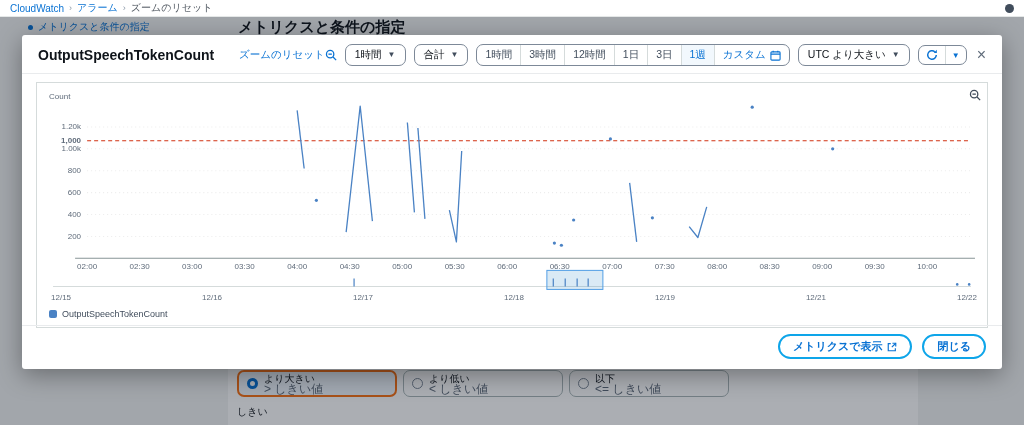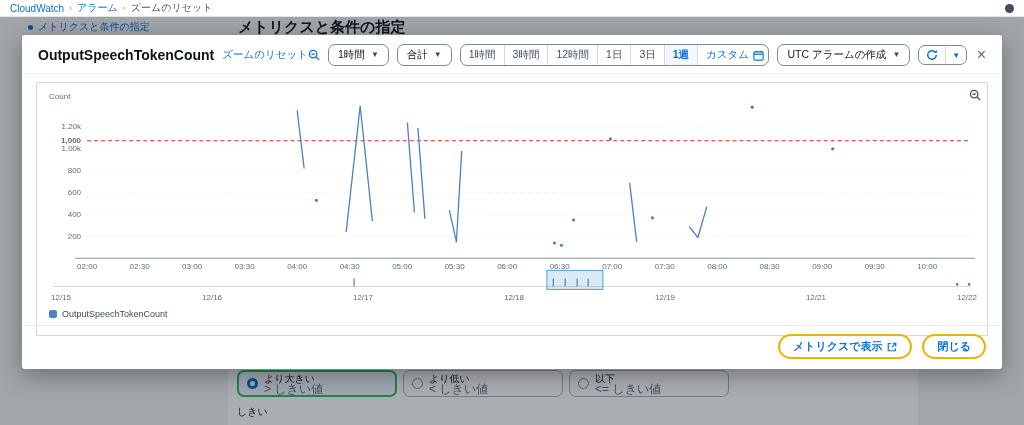--- a/index.html
+++ b/index.html
@@ -16,59 +16,59 @@
 
   
   .bg-content{position:absolute;left:0;top:17px;right:0;bottom:0;}
   .step-link{position:absolute;left:28px;top:3px;font-size:10px;color:#0972d3;display:flex;align-items:center;gap:5px;white-space:nowrap;cursor:pointer;}
   .step-dot{width:5px;height:5px;border-radius:50%;background:#0972d3;flex:none;}
   .bg-title{position:absolute;left:238px;top:1px;font-size:15px;font-weight:bold;color:#0f141a;white-space:nowrap;}
   .bg-panel{position:absolute;left:228px;top:335px;width:690px;bottom:0;background:#fff;padding:18px 8px 0 9px;}
   .cond-intro{font-size:10px;color:#414d5c;margin-bottom:5px;white-space:nowrap;}
   .cond-row{display:flex;gap:6px;}
   .cond-card{width:160px;height:27px;border:1px solid #aab7b8;border-radius:7px;background:#fff;display:flex;align-items:center;gap:6px;padding:0 8px;cursor:pointer;}
-  .cond-card.selected{border:2px solid #22c55e;background:#f2f8fd;}
+  .cond-card.selected{border:2px solid #f97316;background:#f2f8fd;}
   .radio{width:11px;height:11px;border:1px solid #7d8998;border-radius:50%;background:#fff;flex:none;}
   .radio.on{border:3.5px solid #0972d3;}
   .cond-label{font-size:10px;color:#0f141a;display:block;line-height:11px;white-space:nowrap;}
   .cond-sub{font-size:12px;color:#5f6b7a;display:block;line-height:10px;white-space:nowrap;}
   .partial-text{font-size:10px;color:#0f141a;margin-top:8px;}
 
   
   .overlay{position:absolute;left:0;top:17px;right:0;bottom:0;background:rgba(9,19,33,0.34);z-index:3;}
 
   
   .modal{position:absolute;left:22px;top:35px;width:980px;height:334px;background:#fff;border-radius:3px;box-shadow:0 6px 24px rgba(0,0,0,0.35);z-index:4;}
   .modal-header{display:flex;align-items:center;gap:8px;padding:9px 14px 7px 16px;border-bottom:1px solid #e9ebed;}
   .modal-title{font-size:14px;font-weight:bold;color:#0f141a;margin-right:auto;white-space:nowrap;}
   .link{display:flex;align-items:center;color:#0972d3;font-size:10.5px;cursor:pointer;white-space:nowrap;background:none;border:none;font-family:Liberation Mono, monospace;}
   .dd{display:flex;align-items:center;gap:6px;border:1px solid #7d8998;border-radius:7px;background:#fff;padding:3px 9px;font-size:10.5px;color:#0f141a;white-space:nowrap;cursor:pointer;font-family:inherit;}
   .caret{font-size:8px;color:#414d5c;line-height:1;}
   .range-group{display:flex;align-items:stretch;border:1px solid #7d8998;border-radius:7px;overflow:hidden;background:#fff;}
   .seg{padding:3px 8px;font-size:10.5px;color:#414d5c;border-right:1px solid #d5dbdb;display:flex;align-items:center;gap:4px;cursor:pointer;white-space:nowrap;}
   .seg:last-child{border-right:none;}
-  .seg.selected{color:#0972d3;font-weight:bold;background:#f2f8fd;}
+  .seg.selected{color:#0972d3;font-weight:normal;background:#f2f8fd;}
   .seg.custom{color:#0972d3;text-align:center;}
   .refresh{display:flex;align-items:center;border:1px solid #7d8998;border-radius:7px;overflow:hidden;background:#fff;}
   .refresh-btn{padding:3px 7px;display:flex;align-items:center;border-right:1px solid #d5dbdb;cursor:pointer;}
   .refresh-caret{padding:3px 6px;font-size:8px;color:#0972d3;cursor:pointer;}
   .close-x{font-size:16px;color:#5f6b7a;background:none;border:none;cursor:pointer;padding:0 2px;line-height:1;font-family:inherit;}
 
-  .chart-wrap{margin:8px 14px 0;border:1px solid #d5dbdb;position:relative;padding:3px 2px 12px;}
+  .chart-wrap{margin:8px 14px 0;border:1px solid #d5dbdb;position:relative;padding:3px 2px 4px;}
   .corner-zoom{position:absolute;top:4px;right:6px;color:#414d5c;cursor:pointer;}
   #chart-svg{display:block;width:100%;}
   .tick{font-size:8px;fill:#5f6b7a;}
   .grid{stroke:#ececec;stroke-width:1;}
   .axis-title{font-size:8px;fill:#5f6b7a;}
   .legend-row{display:flex;align-items:center;gap:5px;padding:1px 0 4px 10px;}
   .legend-marker{width:8px;height:8px;border-radius:2px;background:#4a82c4;}
   .legend-label{font-size:9px;color:#414d5c;cursor:pointer;}
 
   .modal-footer{position:absolute;left:0;right:0;bottom:0;display:flex;justify-content:flex-end;align-items:center;gap:10px;padding:8px 16px 10px;border-top:1px solid #e9ebed;}
-  .btn-outline{display:flex;align-items:center;gap:5px;border:2px solid #eab308;border-radius:15px;background:#fff;color:#0972d3;font-size:11px;font-weight:bold;padding:3px 13px;cursor:pointer;font-family:inherit;white-space:nowrap;}
+  .btn-outline{display:flex;align-items:center;gap:5px;border:2px solid #0ea5e9;border-radius:15px;background:#fff;color:#0972d3;font-size:11px;font-weight:bold;padding:3px 13px;cursor:pointer;font-family:inherit;white-space:nowrap;}
 </style>
 </head>
 <body>
 
 <div class="stage">
 
   <div class="topbar">
     <div id="breadcrumb" style="display:flex;align-items:center;">
         <span class="crumb">CloudWatch</span>
         <span class="crumb-sep">›</span>
@@ -151,21 +151,21 @@
             <svg width="11" height="11" viewBox="0 0 12 12">
               <rect x="1" y="2" width="10" height="9" rx="1" fill="none" stroke="currentColor" stroke-width="1.2"></rect>
               <line x1="1" y1="4.5" x2="11" y2="4.5" stroke="currentColor" stroke-width="1.2"></line>
               <line x1="3.5" y1="0.8" x2="3.5" y2="2.5" stroke="currentColor" stroke-width="1.2"></line>
               <line x1="8.5" y1="0.8" x2="8.5" y2="2.5" stroke="currentColor" stroke-width="1.2"></line>
             </svg>
           </span>
         </div>
 
       <button class="dd">
-        <span>UTC アラームの作成</span>
+        <span>UTC より大きい</span>
         <span class="caret">▼</span>
       </button>
 
       <div class="refresh">
         <span class="refresh-btn">
           <svg width="12" height="12" viewBox="0 0 14 14">
             <path d="M12 7a5 5 0 1 1-1.7-3.8" fill="none" stroke="#0972d3" stroke-width="1.7"></path>
             <path d="M12.6 1v3.6H9z" fill="#0972d3"></path>
           </svg>
         </span>

